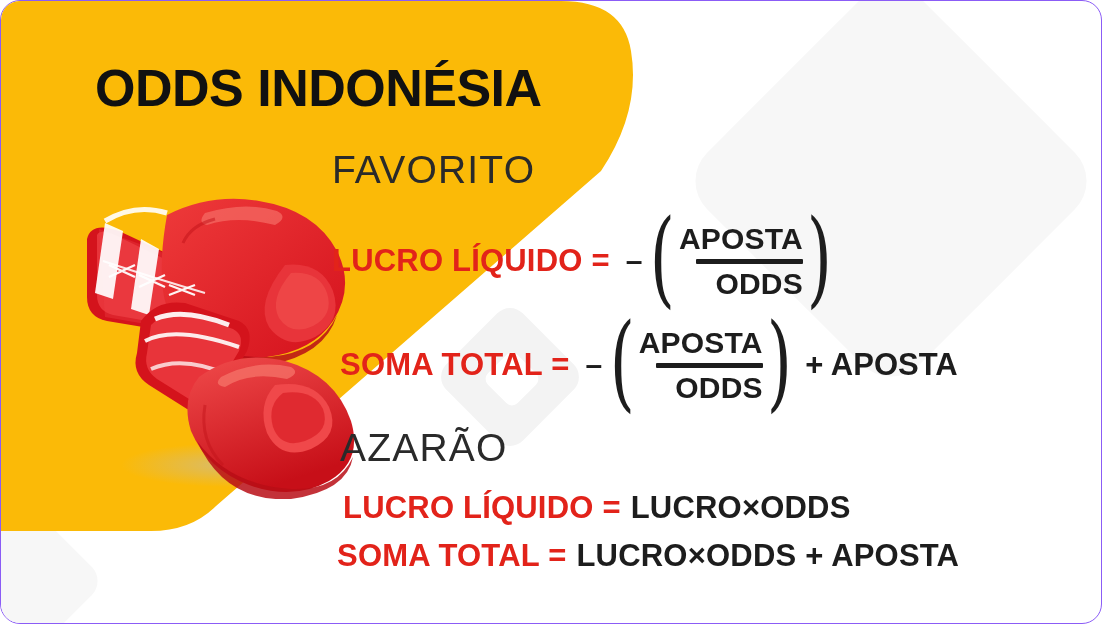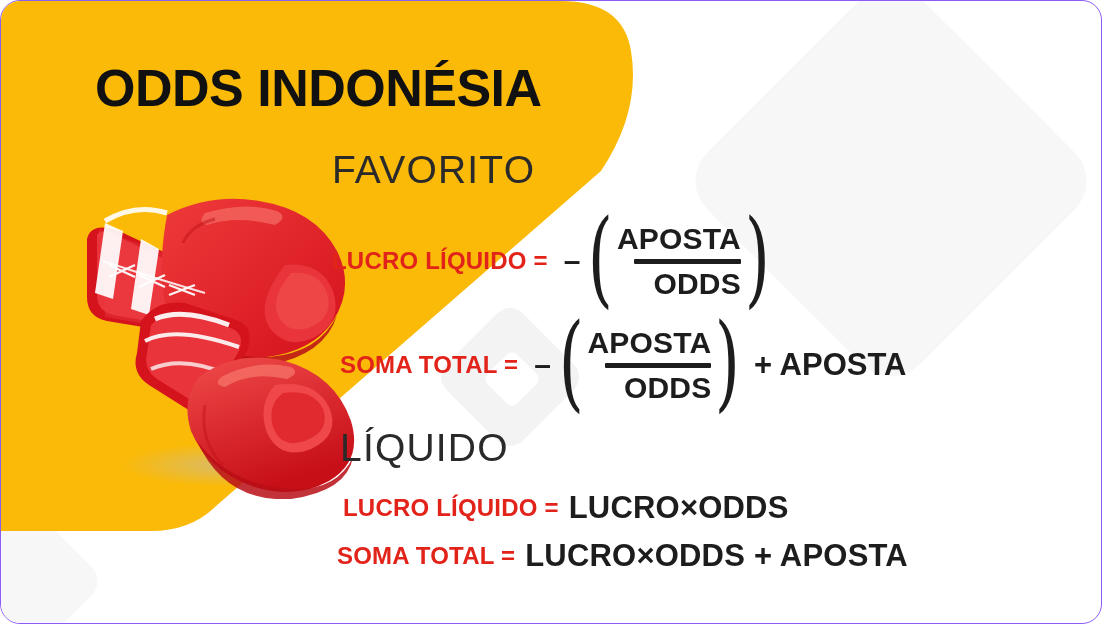--- a/index.html
+++ b/index.html
@@ -82,21 +82,21 @@
   .formula-row {
     position: absolute;
     z-index: 5;
     display: flex;
     align-items: center;
     white-space: nowrap;
   }
   .lhs {
     color: #E2231A;
     font-weight: 800;
-    font-size: 24px;
+    font-size: 31px;
     letter-spacing: 0.2px;
   }
   .rhs-text {
     color: #1d1d1d;
     font-weight: 800;
     font-size: 31px;
     letter-spacing: 0.2px;
   }
   .minus {
     color: #1d1d1d;
@@ -275,21 +275,21 @@
       <span class="fraction">
         <span class="num">APOSTA</span>
         <span class="bar"></span>
         <span class="den">ODDS</span>
       </span>
       <span class="paren">)</span>
     </span>
     <span class="plus-tail">+ APOSTA</span>
   </div>
 
-  <div id="label-azarao" class="section-label">LÍQUIDO</div>
+  <div id="label-azarao" class="section-label">AZARÃO</div>
 
   <div id="row-aza-lucro" class="formula-row">
     <span class="lhs">LUCRO LÍQUIDO =</span>
     <span class="rhs-text" style="padding-left:10px">LUCRO×ODDS</span>
   </div>
 
   <div id="row-aza-soma" class="formula-row">
     <span class="lhs">SOMA TOTAL =</span>
     <span class="rhs-text" style="padding-left:10px">LUCRO×ODDS + APOSTA</span>
   </div>

